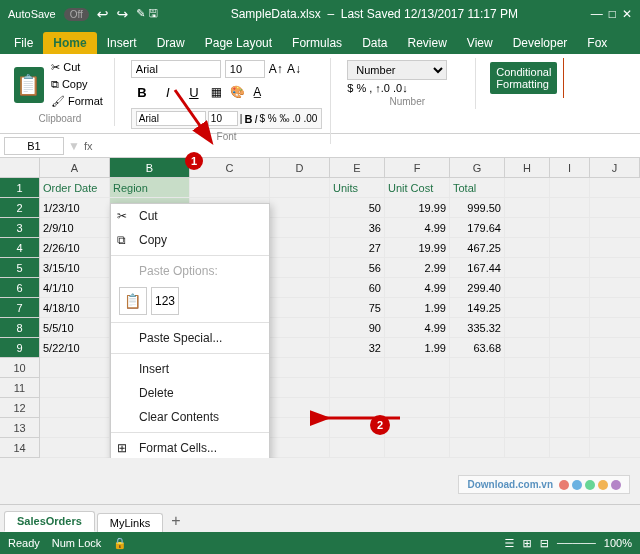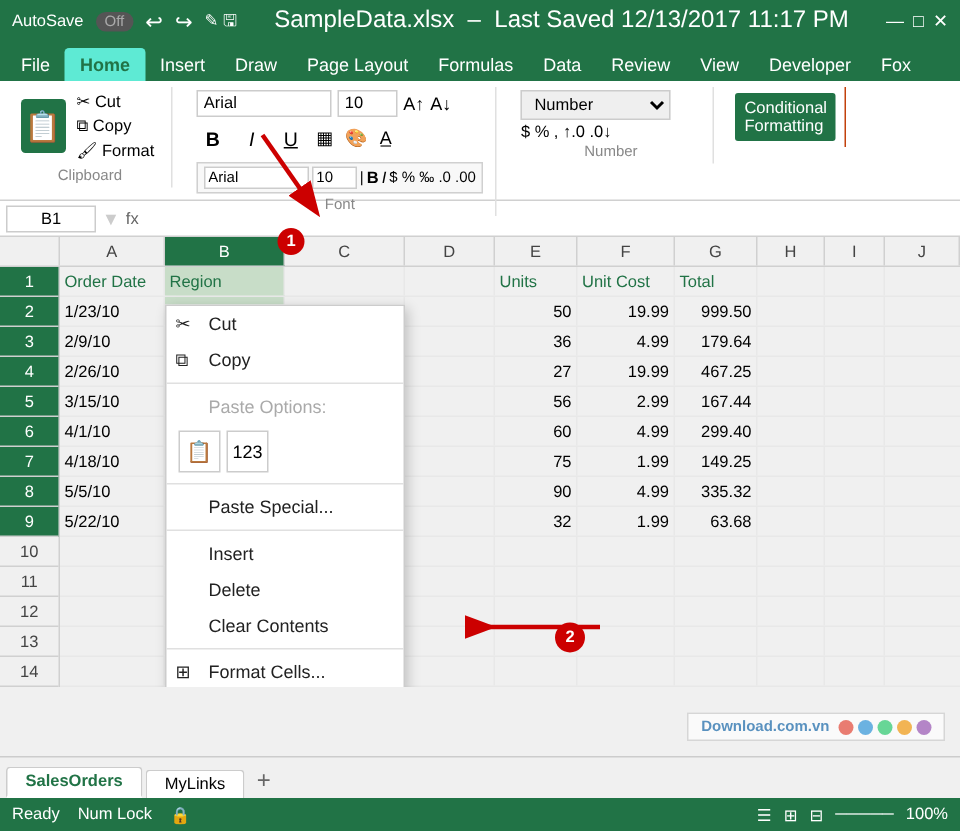--- a/index.html
+++ b/index.html
@@ -1,27 +1,27 @@
 <!DOCTYPE html>
 <html><head>
   <meta charset="utf-8">
   <style>
     * { margin: 0; padding: 0; box-sizing: border-box; }
     body { font-family: 'Segoe UI', Arial, sans-serif; font-size: 12px; background: #f0f0f0; width: 640px; height: 554px; overflow: hidden; }
 
     
     .title-bar { background: #217346; color: white; height: 28px; display: flex; align-items: center; justify-content: space-between; padding: 0 8px; font-size: 12px; }
     .title-bar-left { display: flex; align-items: center; gap: 8px; }
-    .title-bar-center { font-size: 16px; color: white; }
+    .title-bar-center { font-size: 12px; color: white; }
     .autosave-toggle { background: #555; border-radius: 8px; padding: 1px 6px; font-size: 10px; color: #aaa; }
 
     
     .ribbon-tabs { background: #217346; display: flex; align-items: flex-end; height: 26px; padding-left: 4px; }
     .ribbon-tab { padding: 4px 10px; font-size: 12px; color: white; cursor: pointer; border-radius: 3px 3px 0 0; }
-    .ribbon-tab.active { background: #5eead4; color: #217346; font-weight: bold; }
+    .ribbon-tab.active { background: #eab308; color: #217346; font-weight: bold; }
 
     
     .ribbon { background: white; border-bottom: 1px solid #d0d0d0; padding: 4px 6px; display: flex; gap: 8px; align-items: flex-start; min-height: 80px; }
     .ribbon-group { display: flex; flex-direction: column; align-items: center; border-right: 1px solid #e0e0e0; padding: 2px 8px; min-width: 50px; }
     .ribbon-group-label { font-size: 10px; color: #888; margin-top: 2px; }
     .ribbon-btn { background: none; border: none; cursor: pointer; font-size: 11px; padding: 2px 4px; border-radius: 2px; }
     .paste-icon { width: 30px; height: 36px; background: #217346; border-radius: 3px; display: flex; align-items: center; justify-content: center; color: white; font-size: 18px; }
     .font-section { display: flex; flex-direction: column; gap: 3px; }
     .font-row { display: flex; align-items: center; gap: 4px; }
     .font-dropdown { border: 1px solid #ccc; padding: 2px 4px; font-size: 11px; width: 90px; }

